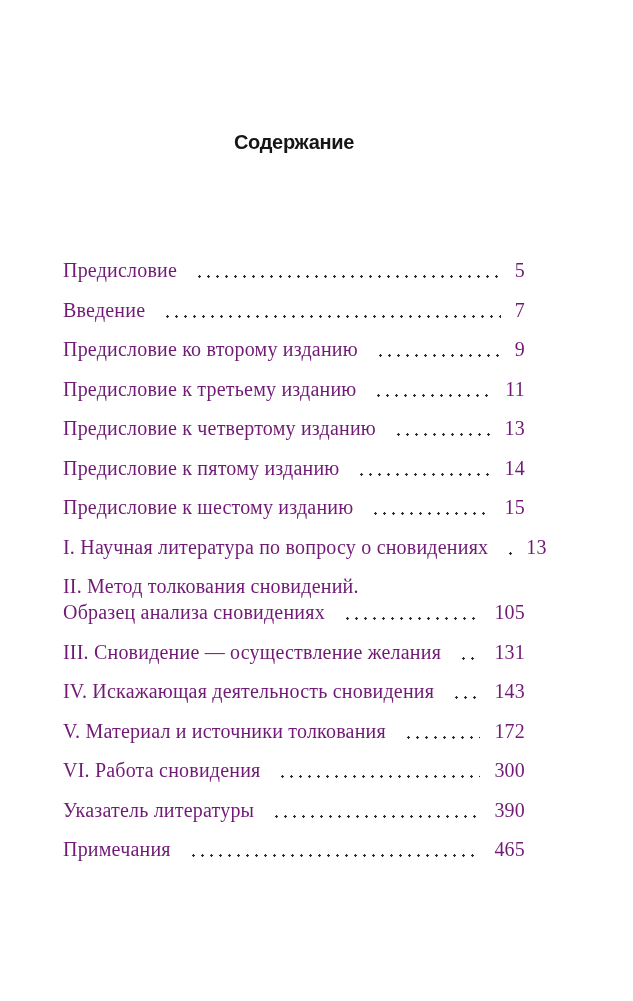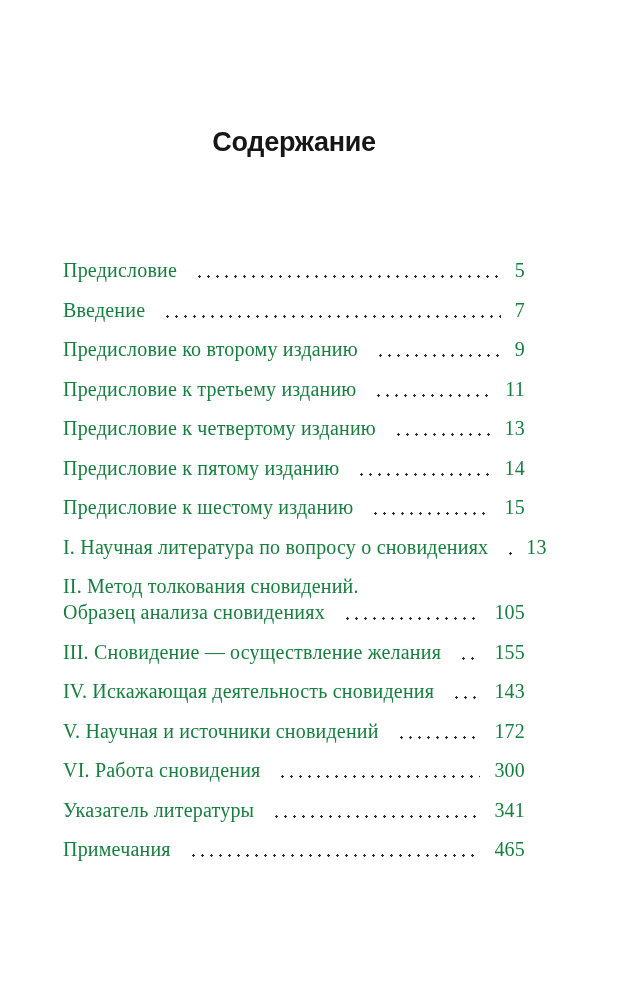--- a/index.html
+++ b/index.html
@@ -19,38 +19,38 @@
     height: 1001px;
     background: #ffffff;
   }
   .title {
     margin: 0 0 0 63px;
     padding-top: 124px;
     width: 462px;
     text-align: center;
     font-family: "Liberation Sans", sans-serif;
     font-weight: 700;
-    font-size: 27px;
+    font-size: 20px;
     line-height: 37px;
     letter-spacing: -0.3px;
     color: #161616;
   }
   .entries {
     margin: 96px 0 0 63px;
     width: 462px;
   }
   .entry {
     margin: 0 0 13.5px 0;
   }
   .entry .pre,
   .entry .row {
     font-size: 20px;
     line-height: 26px;
     letter-spacing: 0.2px;
-    color: #15803d;
+    color: #701a75;
     gap: 12px;
   }
   .row {
     display: flex;
     align-items: stretch;
   }
   .label {
     white-space: nowrap;
     flex: 0 0 auto;
   }
@@ -154,58 +154,58 @@
       <span class="leader"></span>
       <span class="num">105</span>
     </div>
   </div>
 
   <div class="entry">
 
     <div class="row">
       <span class="label">III. Сновидение — осуществление желания</span>
       <span class="leader"></span>
-      <span class="num">155</span>
+      <span class="num">131</span>
     </div>
   </div>
 
   <div class="entry">
 
     <div class="row">
       <span class="label">IV. Искажающая деятельность сновидения</span>
       <span class="leader"></span>
       <span class="num">143</span>
     </div>
   </div>
 
   <div class="entry">
 
     <div class="row">
-      <span class="label">V. Научная и источники сновидений</span>
+      <span class="label">V. Материал и источники толкования</span>
       <span class="leader"></span>
       <span class="num">172</span>
     </div>
   </div>
 
   <div class="entry">
 
     <div class="row">
       <span class="label">VI. Работа сновидения</span>
       <span class="leader"></span>
       <span class="num">300</span>
     </div>
   </div>
 
 
   <div class="entry">
 
     <div class="row">
       <span class="label">Указатель литературы</span>
       <span class="leader"></span>
-      <span class="num">341</span>
+      <span class="num">390</span>
     </div>
   </div>
 
   <div class="entry">
 
     <div class="row">
       <span class="label">Примечания</span>
       <span class="leader"></span>
       <span class="num">465</span>
     </div>

